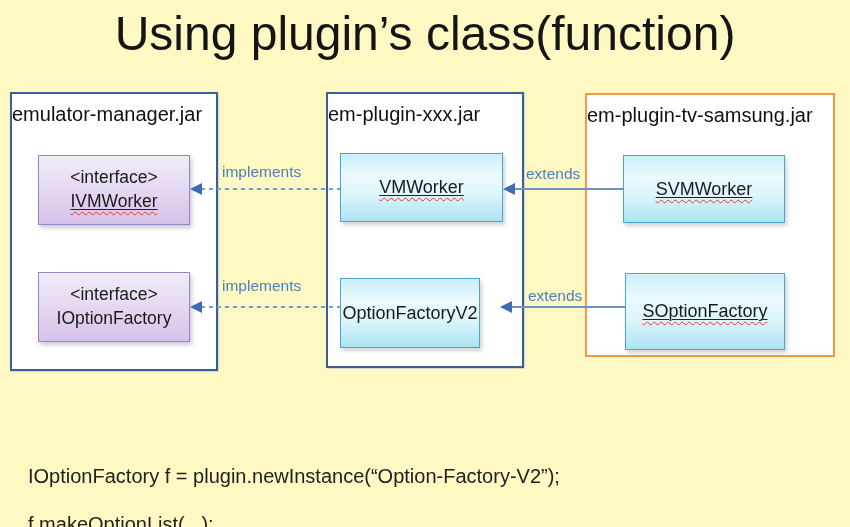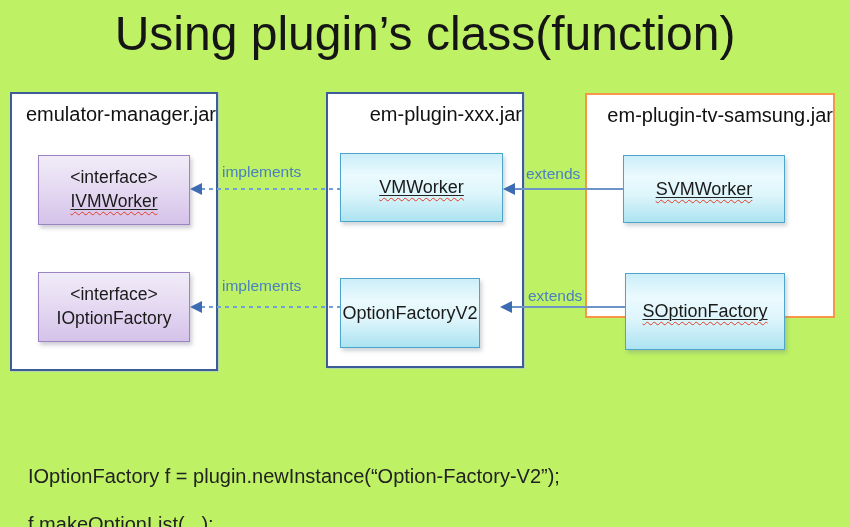--- a/index.html
+++ b/index.html
@@ -1,32 +1,32 @@
 <!DOCTYPE html>
 <html><head>
 <meta charset="utf-8">
 <style>
   html,body{margin:0;padding:0;background:#ffffff;}
   .slide{
-    position:relative;width:850px;height:527px;background:#bef264;overflow:hidden;
+    position:relative;width:850px;height:527px;background:#fef9c3;overflow:hidden;
     font-family:"Liberation Sans","DejaVu Sans",sans-serif;color:#1a1a1a;
   }
   .title{
     position:absolute;left:0;top:6px;width:850px;margin:0;
     font-size:48px;font-weight:300;letter-spacing:0px;text-align:center;color:#151515;
   }
   
   .jar{position:absolute;background:#ffffff;box-sizing:border-box;}
   .jar-blue{border:2px solid #3D5D99;box-shadow:1px 1px 0 0 rgba(175,192,220,.55);}
   .jar-orange{border:2px solid #F79646;}
   #c1{left:10px;top:92px;width:208px;height:279px;}
   #c2{left:326px;top:92px;width:198px;height:276px;}
-  #c3{left:585px;top:93px;width:250px;height:225px;}
+  #c3{left:585px;top:93px;width:250px;height:264px;}
   .jar-label{
-    position:absolute;left:0;top:9px;width:100%;text-align:right;
+    position:absolute;left:0;top:9px;width:100%;text-align:left;
     font-size:20px;color:#111;
   }
   
   .node{
     position:absolute;box-sizing:border-box;display:flex;flex-direction:column;
     align-items:center;justify-content:center;text-align:center;line-height:1.35;
   }
   .node.purple{
     border:1px solid #9B84C4;
     background:linear-gradient(180deg,#F1ECF8 0%,#E7DDF3 40%,#D5C2E9 100%);

